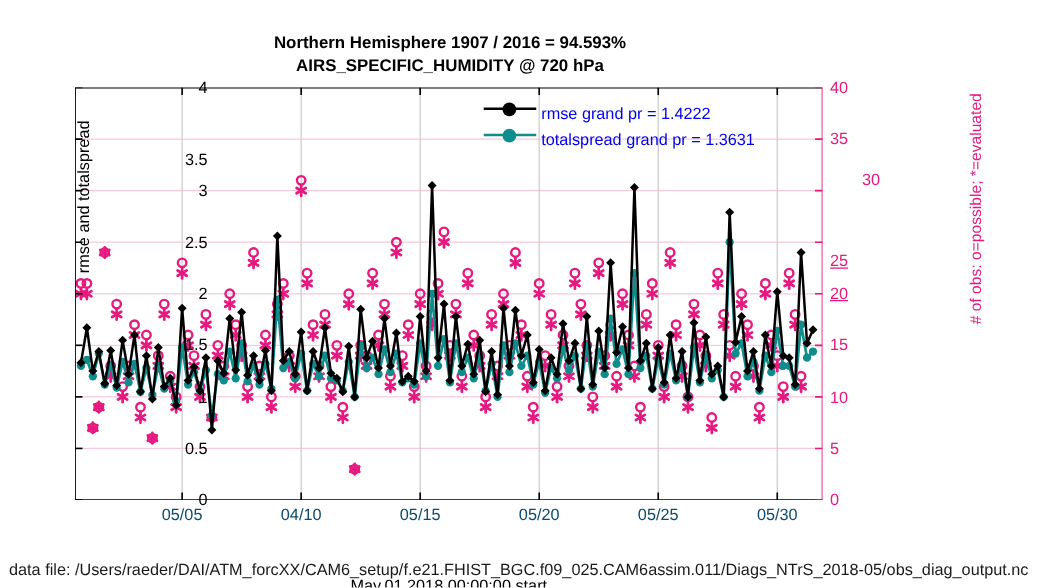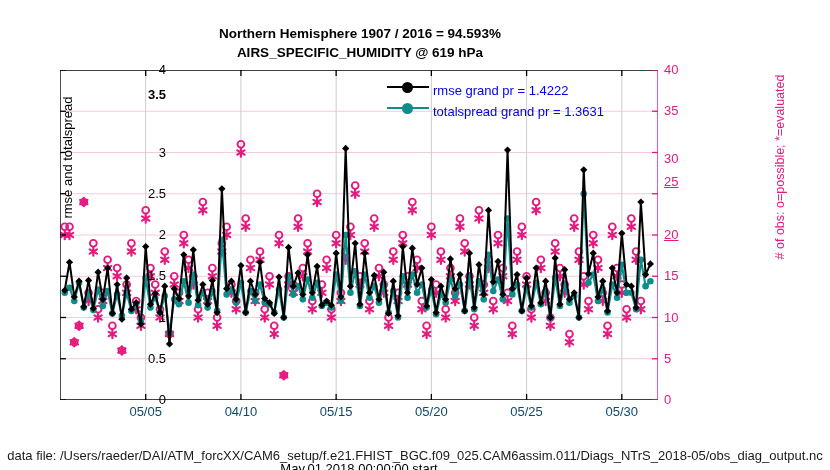--- a/index.html
+++ b/index.html
@@ -145,21 +145,21 @@
     border-radius: 50%;
   }
 </style>
 </head>
 <body>
 
 <div id="figure">
 
   <div class="title-block">
     <div>Northern Hemisphere 1907 / 2016 = 94.593%</div>
-    <div class="title-line2">AIRS_SPECIFIC_HUMIDITY @ 619 hPa</div>
+    <div class="title-line2">AIRS_SPECIFIC_HUMIDITY @ 720 hPa</div>
   </div>
 
   <div id="plotwrap">
     <svg id="plotsvg" width="598" height="330" viewBox="0 0 598 330">
       <g id="grid-h">
           <line x1="0" y1="288.75" x2="598" y2="288.75" stroke="#f7c9dd" stroke-width="1"></line>
           <line x1="0" y1="247.5" x2="598" y2="247.5" stroke="#f7c9dd" stroke-width="1"></line>
           <line x1="0" y1="206.25" x2="598" y2="206.25" stroke="#f7c9dd" stroke-width="1"></line>
           <line x1="0" y1="165" x2="598" y2="165" stroke="#f7c9dd" stroke-width="1"></line>
           <line x1="0" y1="123.75" x2="598" y2="123.75" stroke="#f7c9dd" stroke-width="1"></line>
@@ -1204,31 +1204,31 @@
   </div>
 
   <div id="ytick-left-holder">
       <div class="ytick-left" style="top: 400px;">0</div>
       <div class="ytick-left" style="top: 358.75px;">0.5</div>
       <div class="ytick-left" style="top: 317.5px;">1</div>
       <div class="ytick-left" style="top: 276.25px;">1.5</div>
       <div class="ytick-left" style="top: 235px;">2</div>
       <div class="ytick-left" style="top: 193.75px;">2.5</div>
       <div class="ytick-left" style="top: 152.5px;">3</div>
-      <div class="ytick-left" style="top: 95px; font-weight: bold;">3.5</div>
+      <div class="ytick-left" style="top: 128px;">3.5</div>
       <div class="ytick-left" style="top: 70px;">4</div>
     </div>
   <div id="ytick-right-holder">
       <div class="ytick-right" style="top: 400px;">0</div>
       <div class="ytick-right" style="top: 358.75px;">5</div>
       <div class="ytick-right" style="top: 317.5px;">10</div>
       <div class="ytick-right" style="top: 276.25px;">15</div>
       <div class="ytick-right" style="top: 235px; text-decoration: underline;">20</div>
-      <div class="ytick-right" style="top: 182px; text-decoration: underline;">25</div>
-      <div class="ytick-right" style="top: 159px;">30</div>
+      <div class="ytick-right" style="top: 209px; text-decoration: underline;">25</div>
+      <div class="ytick-right" style="top: 144px; text-align: right;">30</div>
       <div class="ytick-right" style="top: 111.25px;">35</div>
       <div class="ytick-right" style="top: 70px;">40</div>
     </div>
   <div id="xtick-holder">
       <div class="xtick" style="left: 145.701px;">05/05</div>
       <div class="xtick" style="left: 240.924px;">04/10</div>
       <div class="xtick" style="left: 336.146px;">05/15</div>
       <div class="xtick" style="left: 431.369px;">05/20</div>
       <div class="xtick" style="left: 526.592px;">05/25</div>
       <div class="xtick" style="left: 621.815px;">05/30</div>

